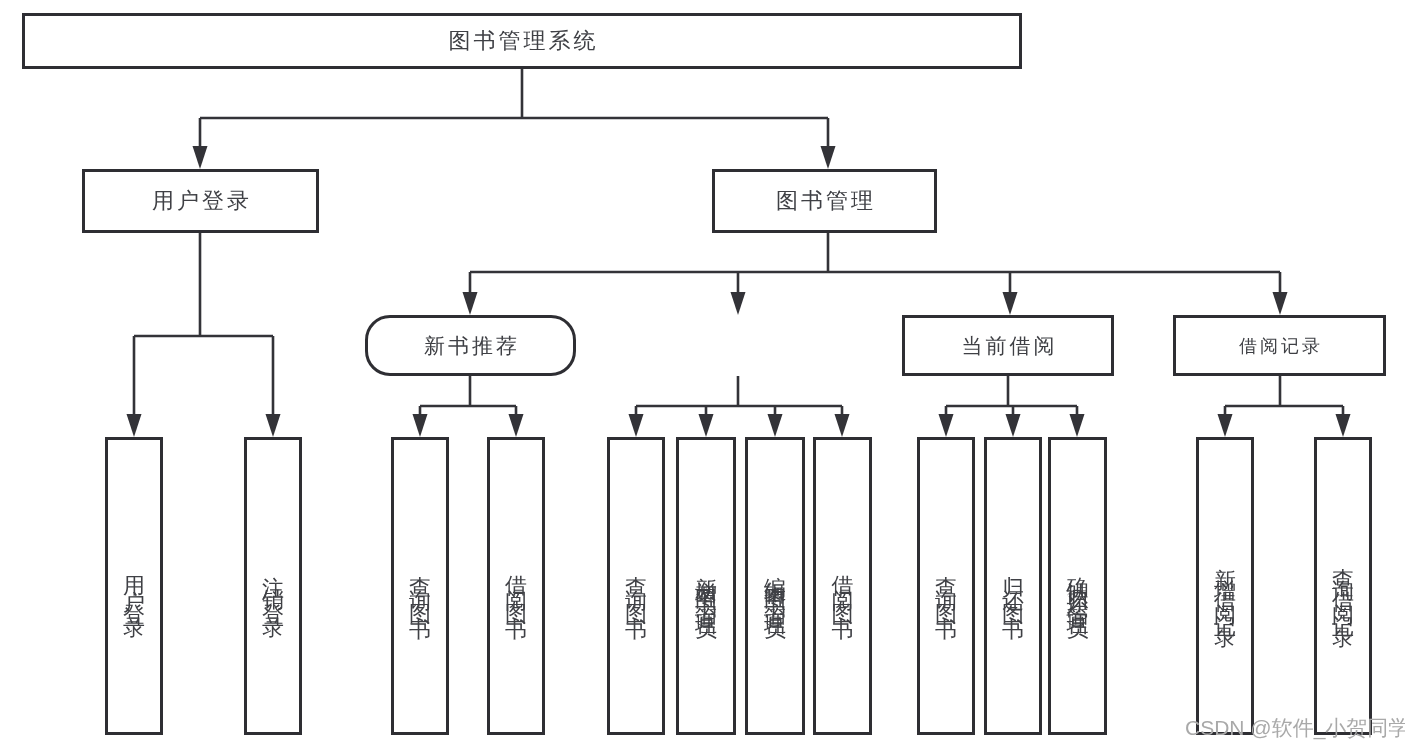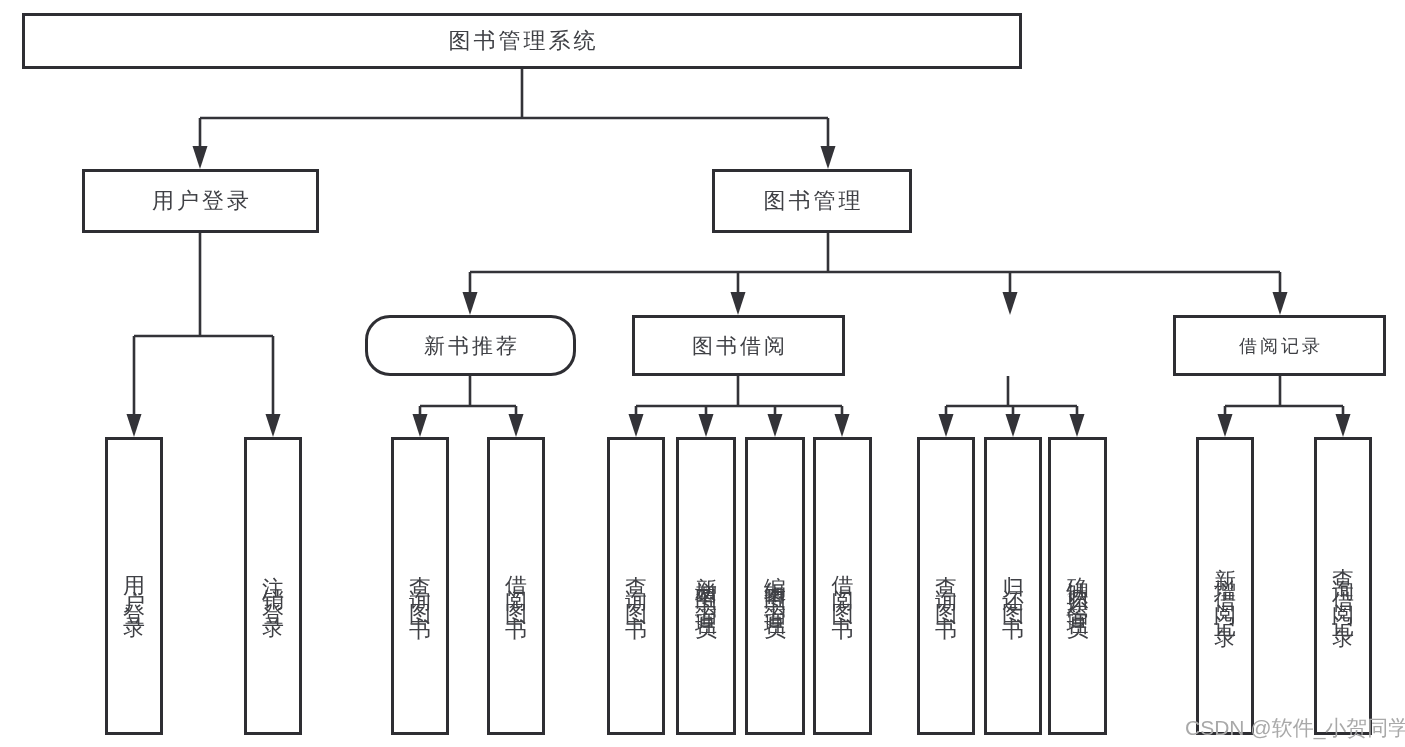--- a/index.html
+++ b/index.html
@@ -29,21 +29,21 @@
     text-orientation:mixed;
     font-size:22px;
     line-height:1;
     letter-spacing:14px;
     text-indent:0;
   }
   .leaf .vtext.mid{letter-spacing:12px;}
   .leaf .vtext.tight{letter-spacing:6px;}
   .b-root{left:22px;top:13px;width:1000px;height:56px;}
   .b-user{left:82px;top:169px;width:237px;height:64px;}
-  .b-mgmt{left:712px;top:169px;width:200px;height:64px;}
+  .b-mgmt{left:712px;top:169px;width:225px;height:64px;}
   .b-new{left:365px;top:315px;width:211px;height:61px;font-size:21px;border-radius:25px;}
   .b-borrow{left:632px;top:315px;width:213px;height:61px;font-size:21px;}
   .b-current{left:902px;top:315px;width:212px;height:61px;font-size:21px;}
   .b-records{left:1173px;top:315px;width:213px;height:61px;font-size:18px;}
   .lf-user1{left:105px;width:58px;}
   .lf-user2{left:244px;width:58px;}
   .lf-new1{left:391px;width:58px;}
   .lf-new2{left:487px;width:58px;}
   .lf-bor1{left:607px;width:58px;}
   .lf-bor2{left:676px;width:60px;}
@@ -112,22 +112,22 @@
   <div class="node h-node b-user">
     <span>用户登录</span>
   </div>
   <div class="node h-node b-mgmt">
     <span>图书管理</span>
   </div>
 
   <div class="node h-node b-new">
     <span>新书推荐</span>
   </div>
-  <div class="node h-node b-borrow">
-    <span>图书借阅</span>
+  <div class="node h-node b-current">
+    <span>当前借阅</span>
   </div>
   <div class="node h-node b-records">
     <span>借阅记录</span>
   </div>
 
   <div class="node leaf lf-user1">
     <span class="vtext">用户登录</span>
   </div>
   <div class="node leaf lf-user2">
     <span class="vtext">注销登录</span>

